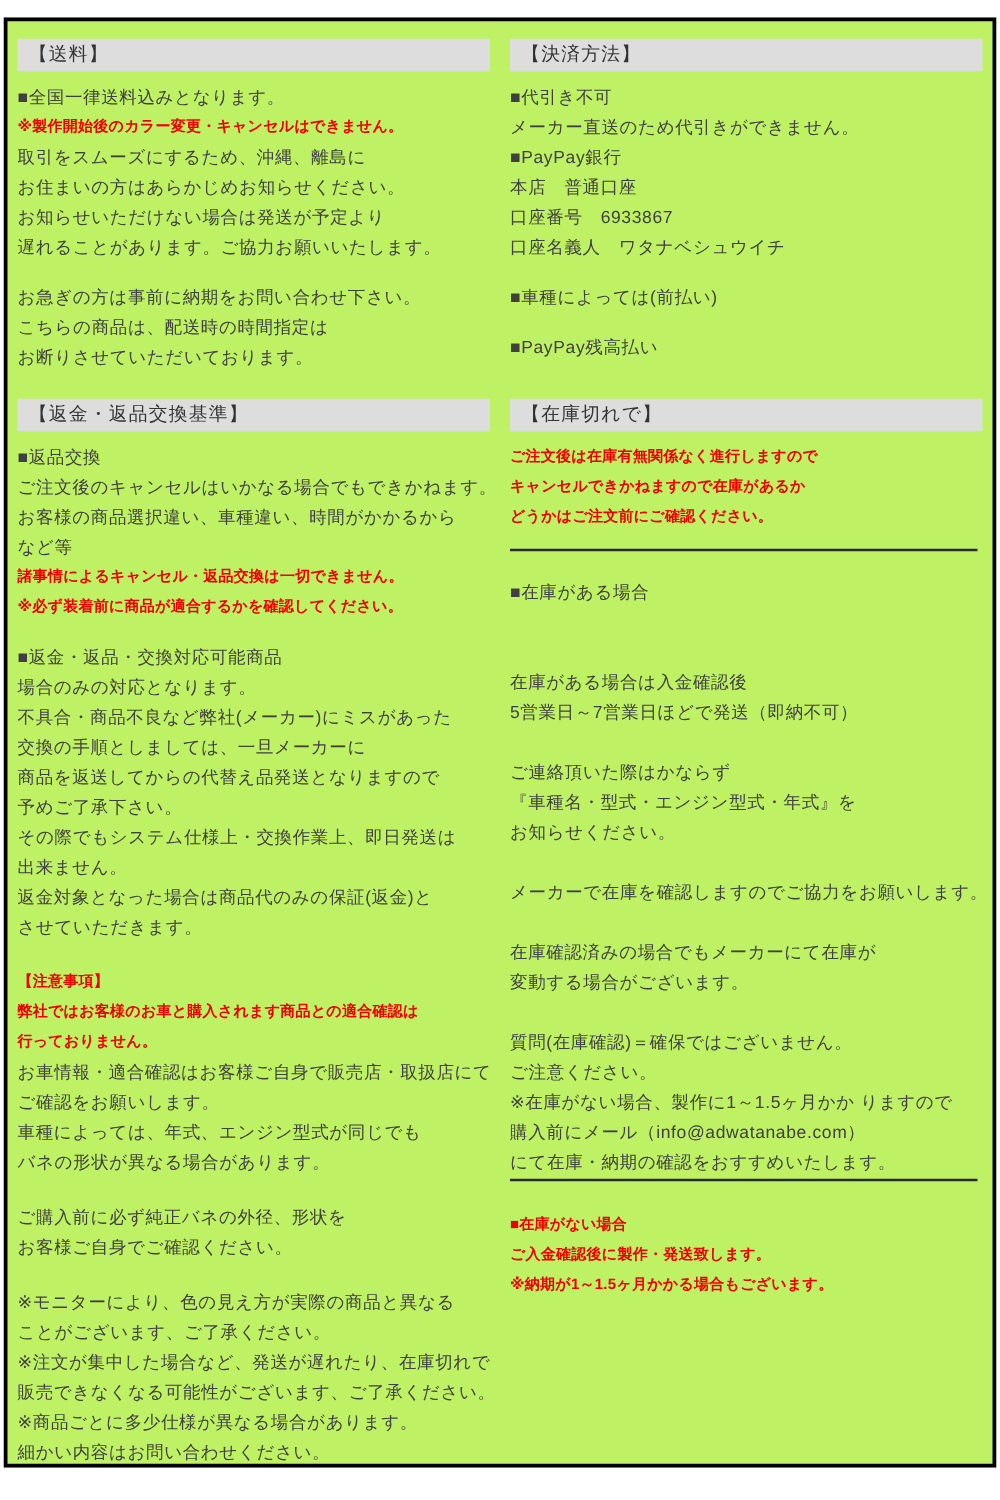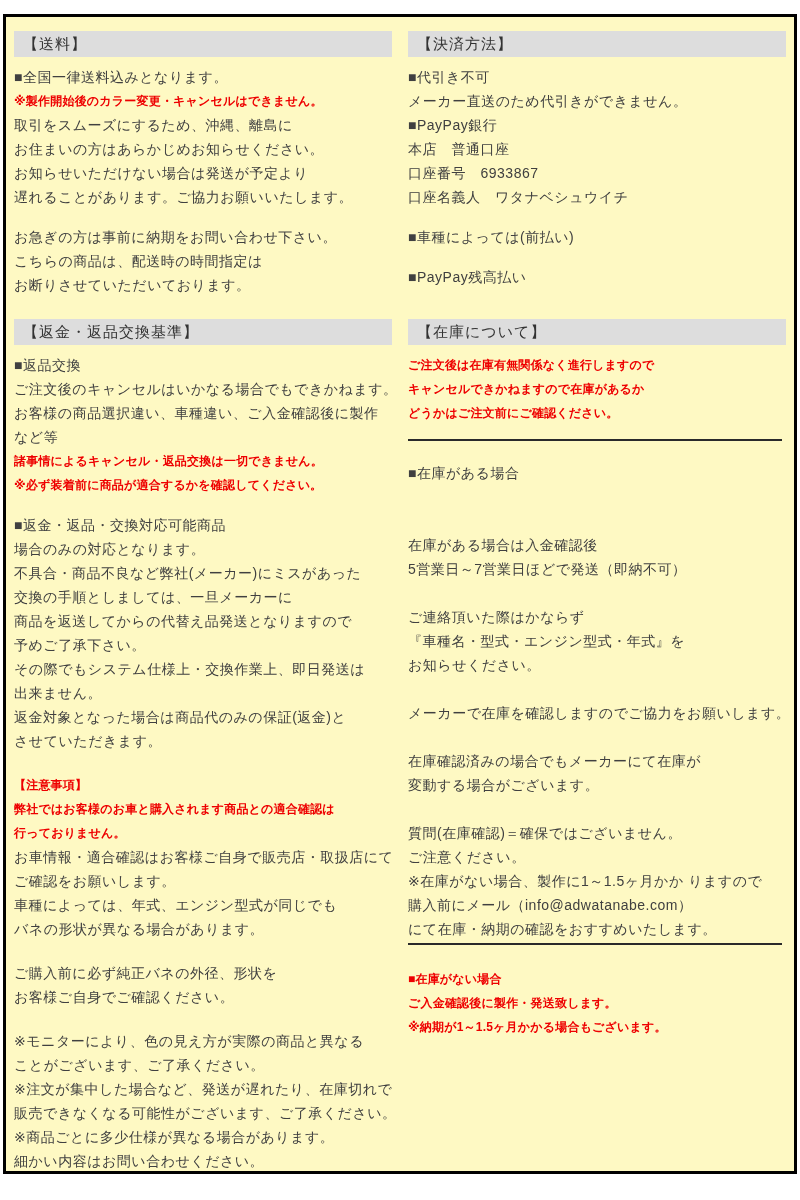--- a/index.html
+++ b/index.html
@@ -3,21 +3,21 @@
 <meta charset="utf-8">
 <style>
   html,body{margin:0;padding:0;}
   body{
     width:800px;height:1200px;background:#ffffff;position:relative;
     font-family:"Liberation Sans","DejaVu Sans",sans-serif;
     -webkit-font-smoothing:antialiased;
   }
   .frame{
     position:absolute;left:3px;top:14px;width:794px;height:1160px;
-    border:3px solid var(--border,#000);box-sizing:border-box;background:#fef9c3;
+    border:3px solid var(--border,#000);box-sizing:border-box;background:#bef264;
   }
   .cols{
     display:flex;gap:16px;padding:14px 8px 0 8px;box-sizing:border-box;
   }
   .col{flex:1;min-width:0;}
   .sec-header{
     background:var(--header-bg,#ddd);
     color:#333;font-size:15px;line-height:26px;height:26px;
     padding:0 0 0 9px;margin-bottom:8px;box-sizing:border-box;
     letter-spacing:1px;
@@ -47,21 +47,21 @@
         <div class="line">お住まいの方はあらかじめお知らせください。</div>
         <div class="line">お知らせいただけない場合は発送が予定より</div>
         <div class="line">遅れることがあります。ご協力お願いいたします。</div>
         <div style="height: 16px;"></div>
         <div class="line">お急ぎの方は事前に納期をお問い合わせ下さい。</div>
         <div class="line">こちらの商品は、配送時の時間指定は</div>
         <div class="line">お断りさせていただいております。</div>
         <div class="sec-header" style="margin-top: 22px;">【返金・返品交換基準】</div>
         <div class="line">■返品交換</div>
         <div class="line">ご注文後のキャンセルはいかなる場合でもできかねます。</div>
-        <div class="line">お客様の商品選択違い、車種違い、ご入金確認後に製作</div>
+        <div class="line">お客様の商品選択違い、車種違い、時間がかかるから</div>
         <div class="line">など等</div>
         <div class="line red">諸事情によるキャンセル・返品交換は一切できません。</div>
         <div class="line red">※必ず装着前に商品が適合するかを確認してください。</div>
         <div style="height: 16px;"></div>
         <div class="line">■返金・返品・交換対応可能商品</div>
         <div class="line">場合のみの対応となります。</div>
         <div class="line">不具合・商品不良など弊社(メーカー)にミスがあった</div>
         <div class="line">交換の手順としましては、一旦メーカーに</div>
         <div class="line">商品を返送してからの代替え品発送となりますので</div>
         <div class="line">予めご了承下さい。</div>
@@ -94,21 +94,21 @@
         <div class="line">メーカー直送のため代引きができません。</div>
         <div class="line">■PayPay銀行</div>
         <div class="line">本店　普通口座</div>
         <div class="line">口座番号　6933867</div>
         <div class="line">口座名義人　ワタナベシュウイチ</div>
         <div style="height: 16px;"></div>
         <div class="line">■車種によっては(前払い)</div>
         <div style="height: 16px;"></div>
         <div class="line">■PayPay残高払い</div>
         <div style="height: 8px;"></div>
-        <div class="sec-header" style="margin-top: 22px;">【在庫について】</div>
+        <div class="sec-header" style="margin-top: 22px;">【在庫切れで】</div>
         <div class="line red">ご注文後は在庫有無関係なく進行しますので</div>
         <div class="line red">キャンセルできかねますので在庫があるか</div>
         <div class="line red">どうかはご注文前にご確認ください。</div>
         <hr class="divider" style="margin-top: 14px; margin-bottom: 20px;">
         <div class="line">■在庫がある場合</div>
         <div style="height: 24px;"></div>
         <div style="height: 24px;"></div>
         <div class="line">在庫がある場合は入金確認後</div>
         <div class="line">5営業日～7営業日ほどで発送（即納不可）</div>
         <div style="height: 24px;"></div>

